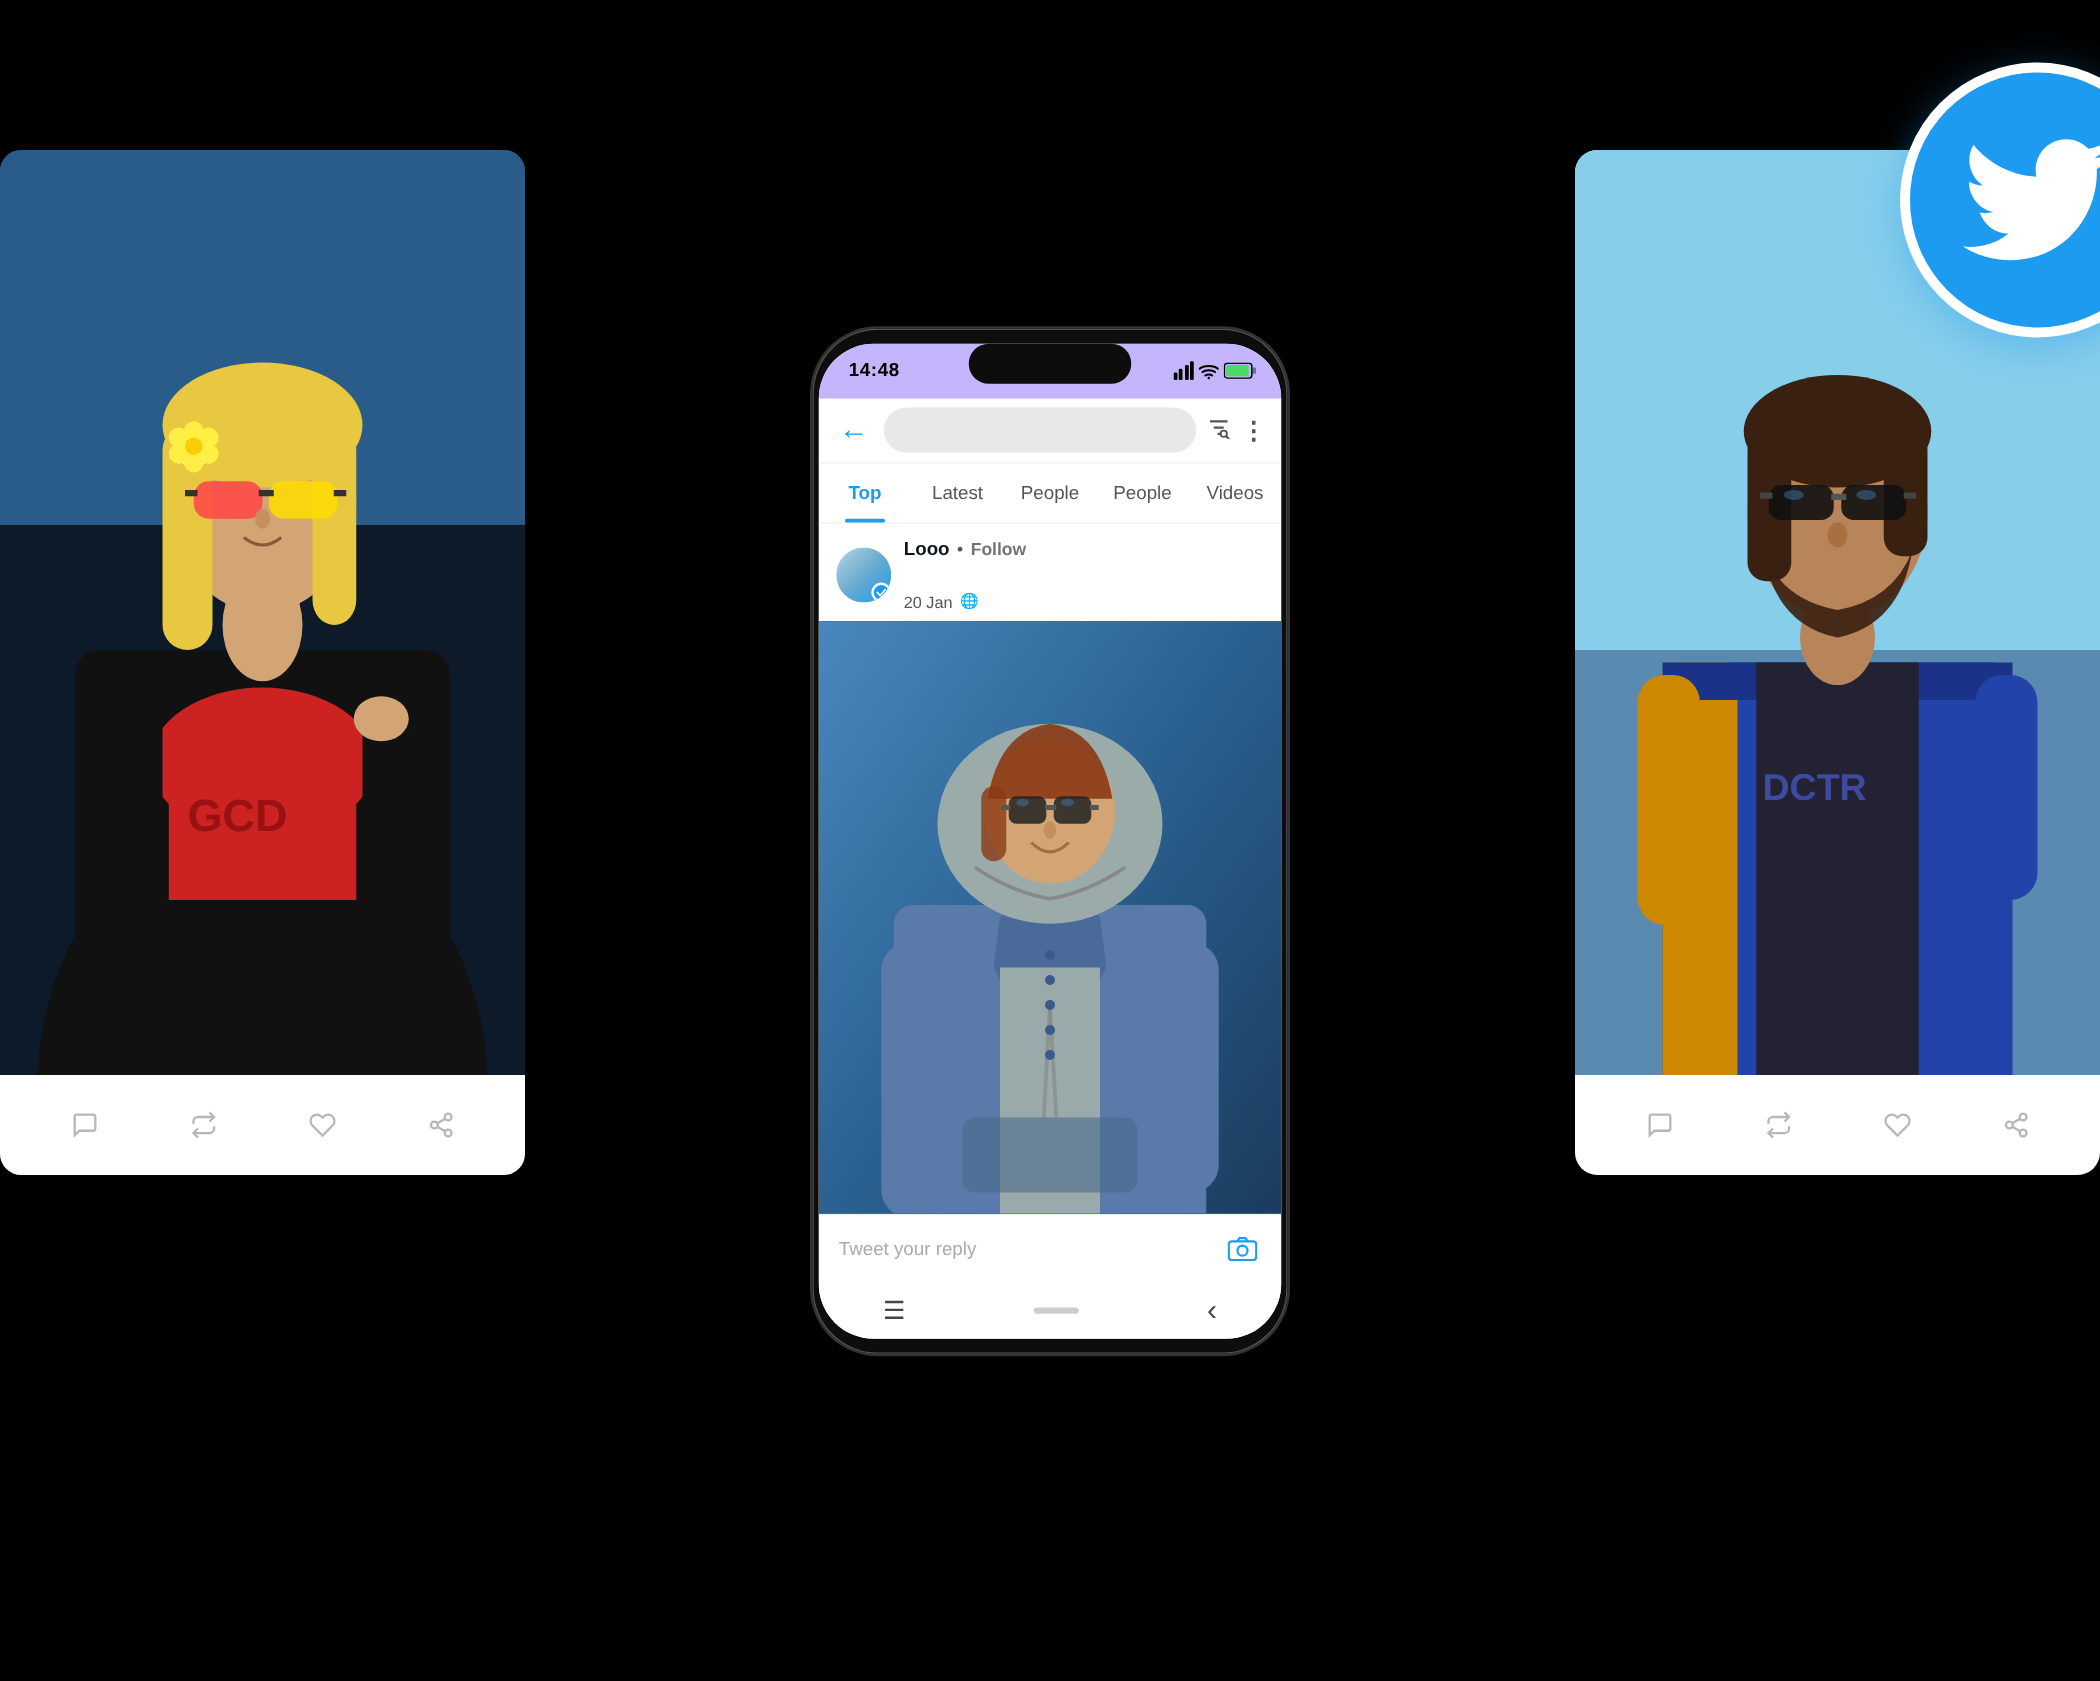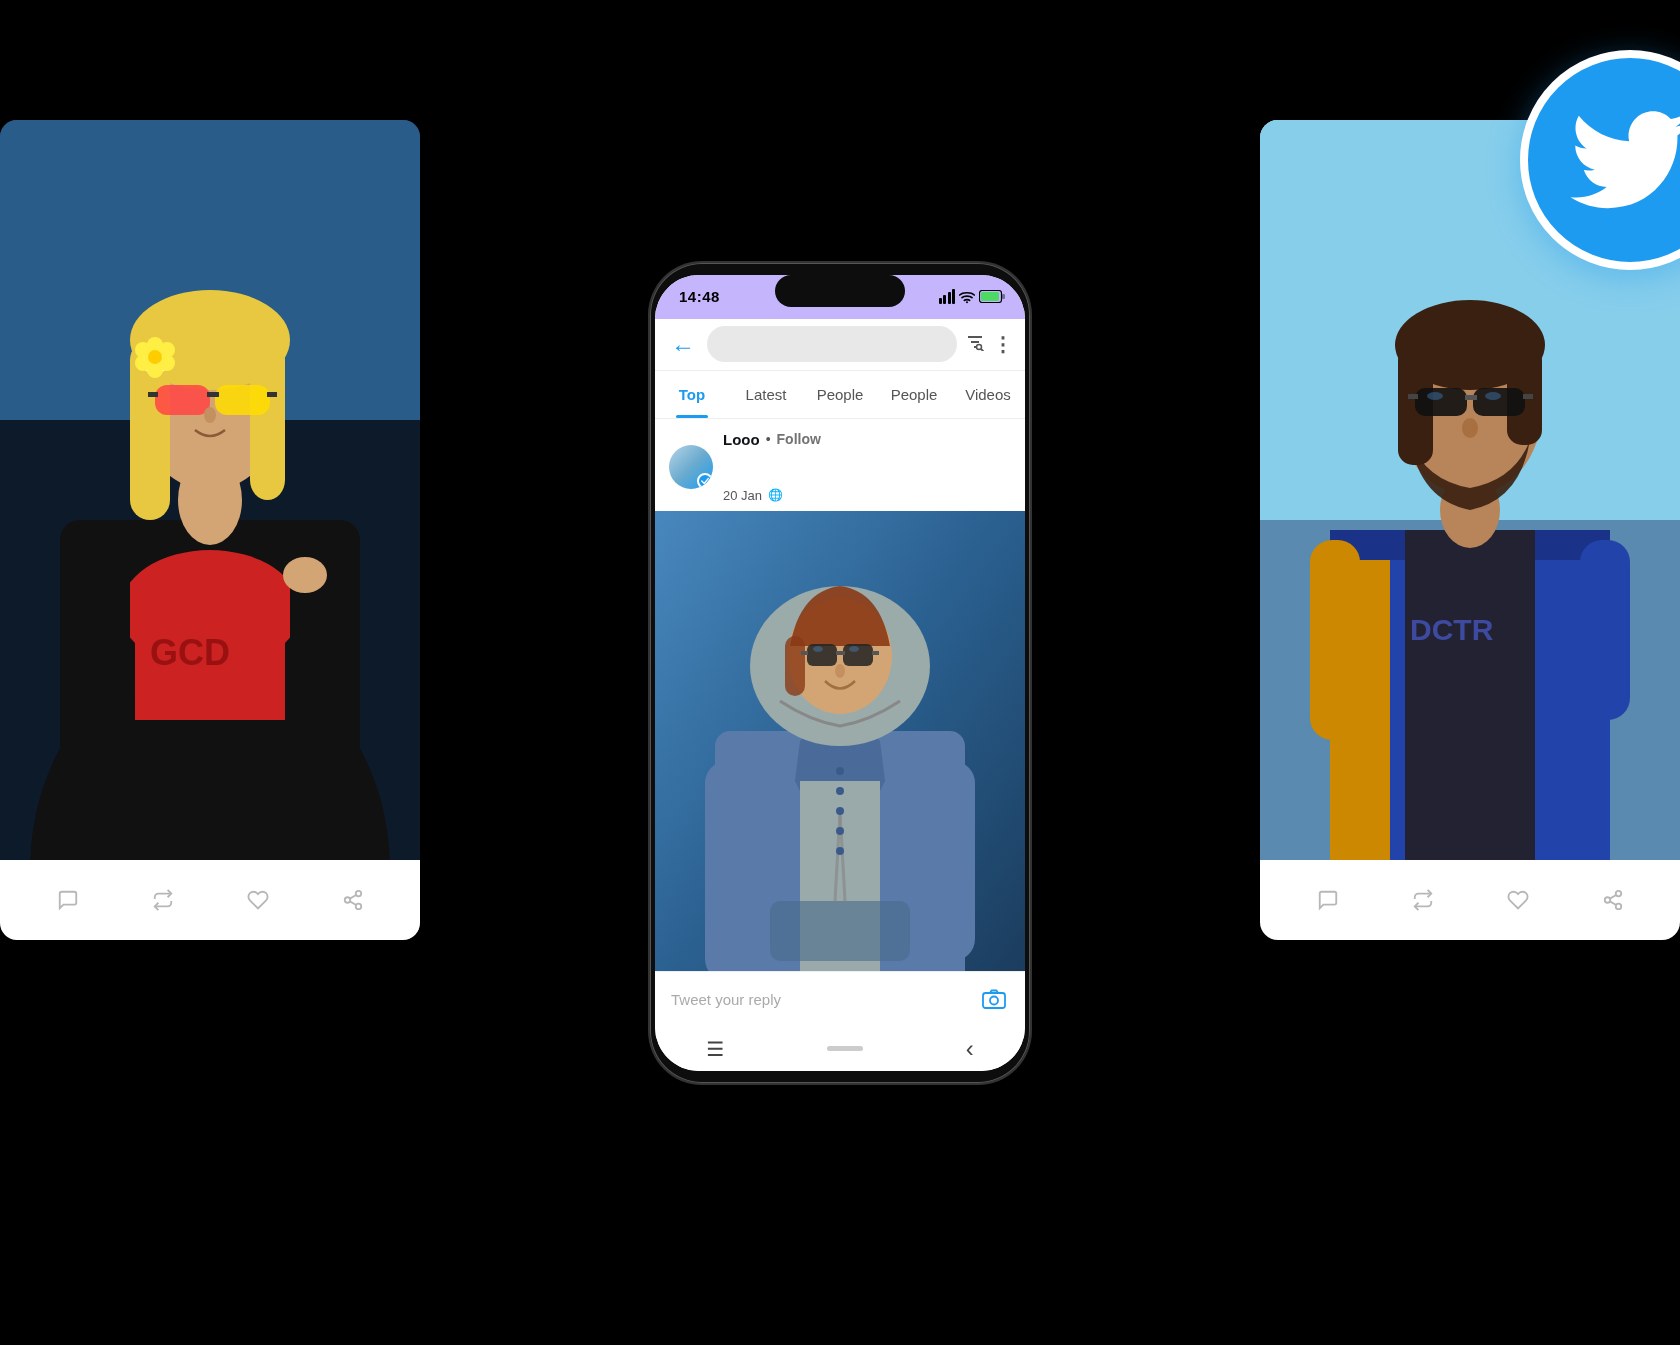--- a/index.html
+++ b/index.html
@@ -240,21 +240,21 @@
 
     .avatar-inner {
       width: 100%;
       height: 100%;
       background: linear-gradient(135deg, #b8d4e8 0%, #6aabce 50%, #1d9bf0 100%);
     }
 
     .tweet-meta {
       display: flex;
       flex-direction: column;
-      gap: 21px;
+      gap: 7px;
     }
 
     .tweet-name-row {
       display: flex;
       align-items: center;
       gap: 6px;
     }
 
     .tweet-username {
       font-size: 15px;

